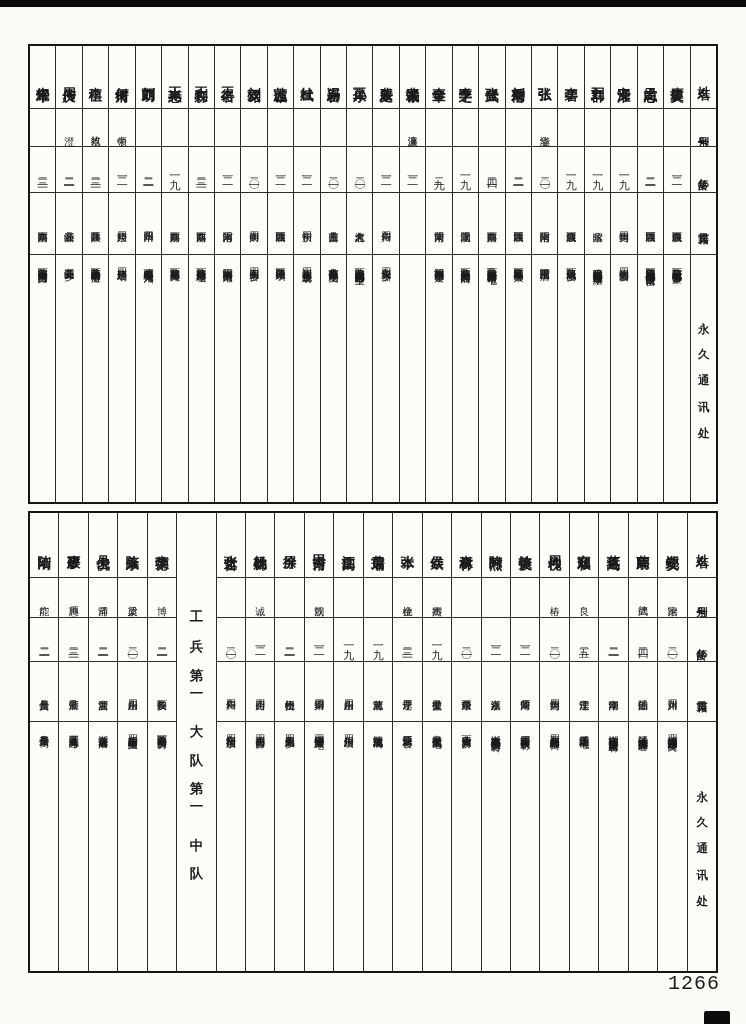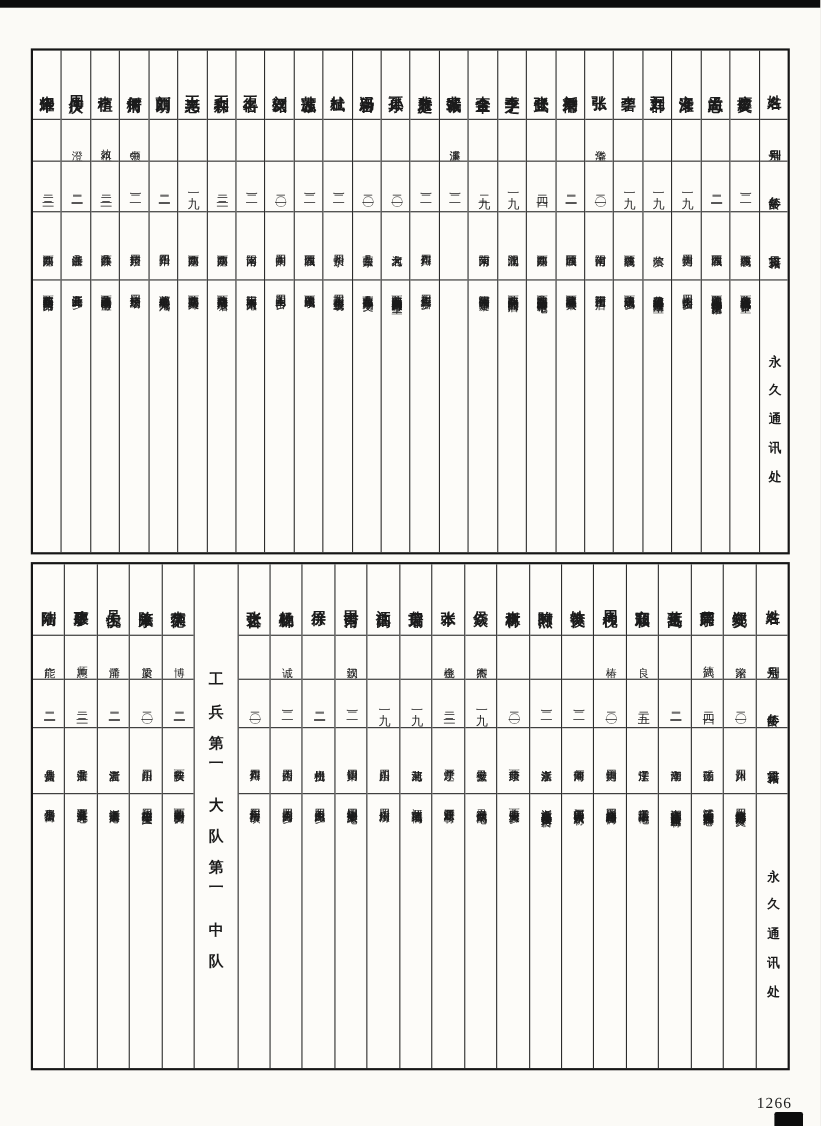--- a/index.html
+++ b/index.html
@@ -76,23 +76,23 @@
   
   .col-section { flex: 1.35 1 0; }
   .cell-section {
     flex: 1 1 auto; height: 100%;
     display: flex; justify-content: center; align-items: center;
     font-size: 13.5px; font-weight: 700;
   }
   .cell-section .vtext { letter-spacing: 2.1em; }
 
   .page-number {
-    position: absolute; right: 26px; bottom: 12px;
-    font-size: 14px; letter-spacing: 1px;
-    font-family: Liberation Serif, serif;
+    position: absolute; right: 26px; bottom: 29px;
+    font-size: 20px; letter-spacing: 1px;
+    font-family: Liberation Mono, monospace;
   }
 </style>
 </head>
 <body>
 
 <div class="page">
   <div class="scan-bar-top"></div>
 
   <div class="content">
     <div class="tbl tbl-top" id="top-table">

